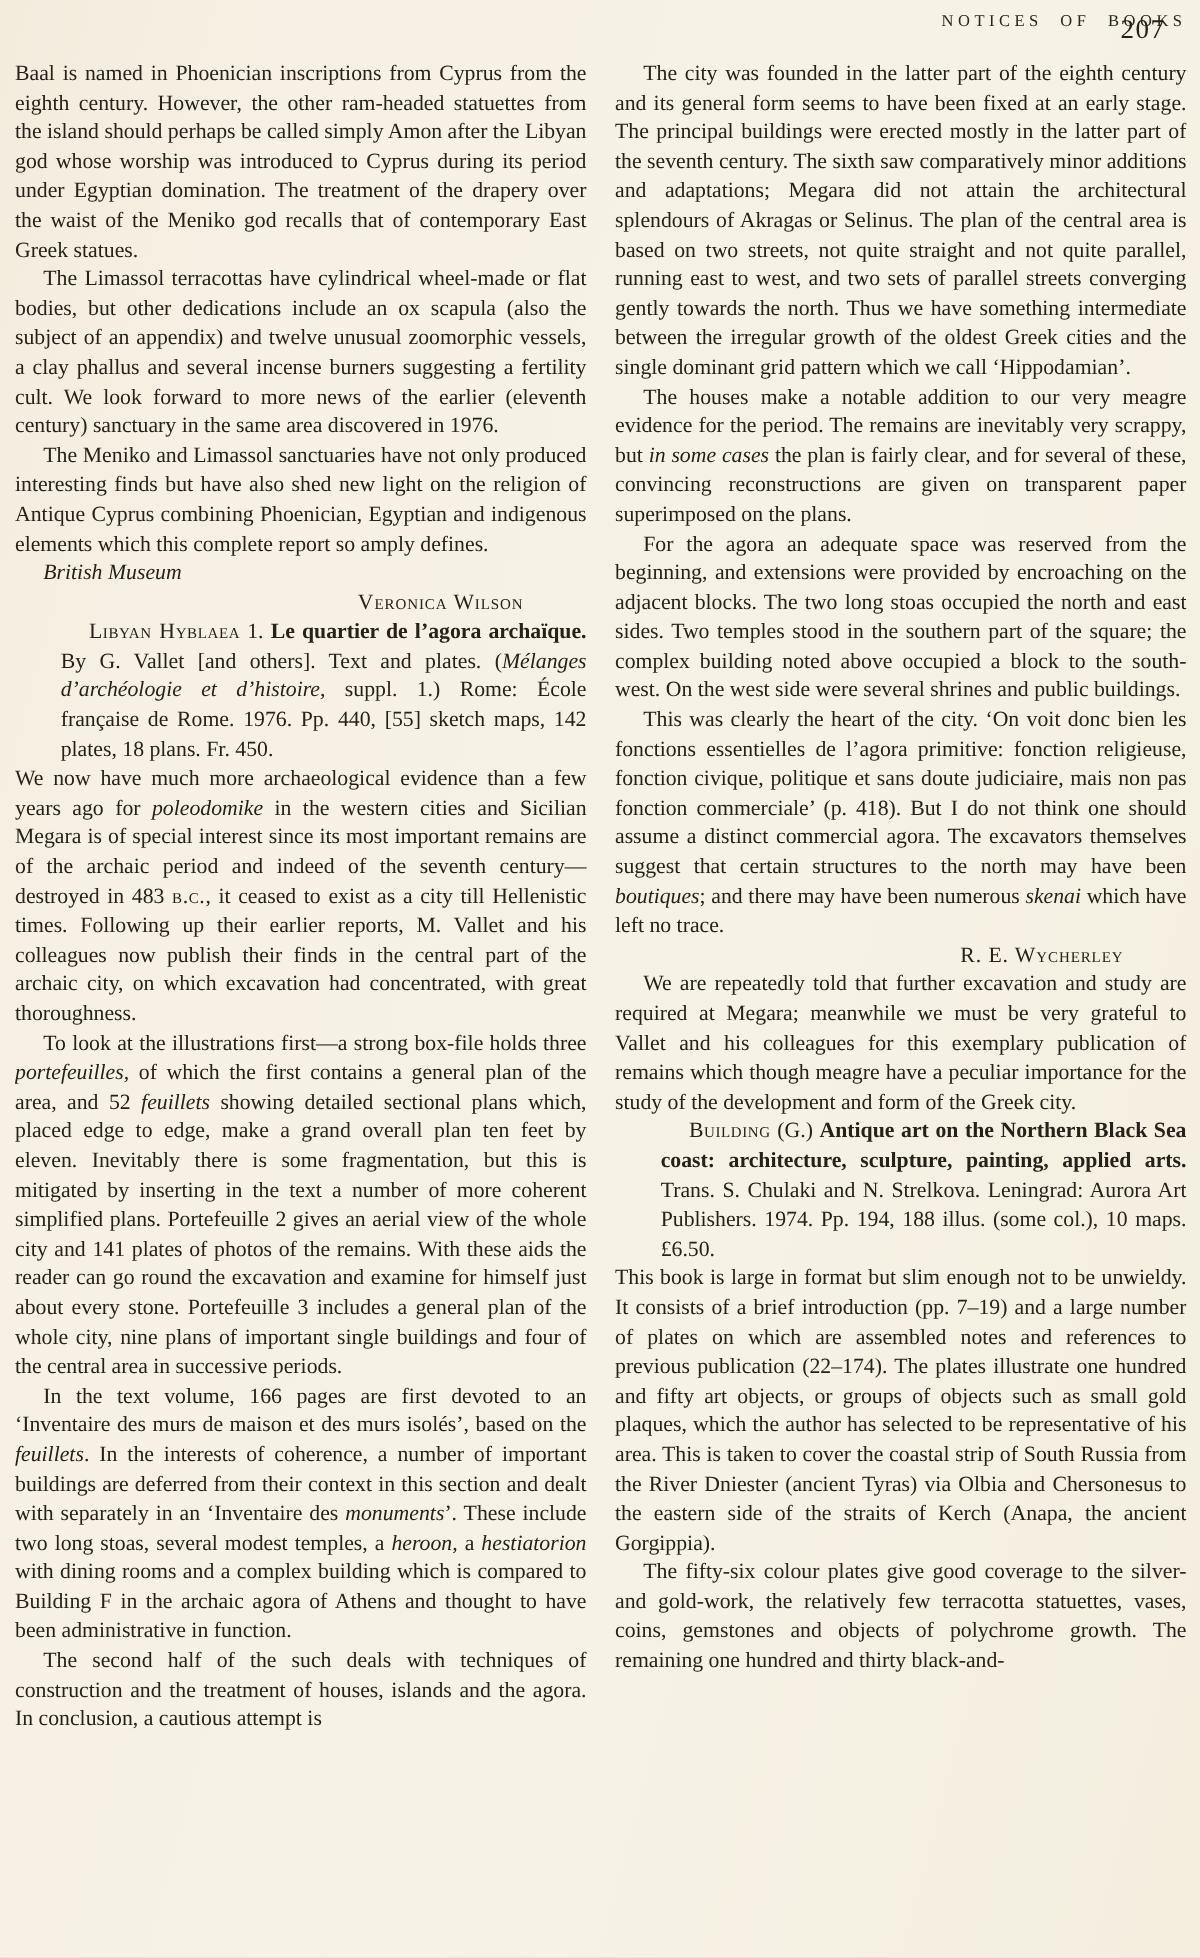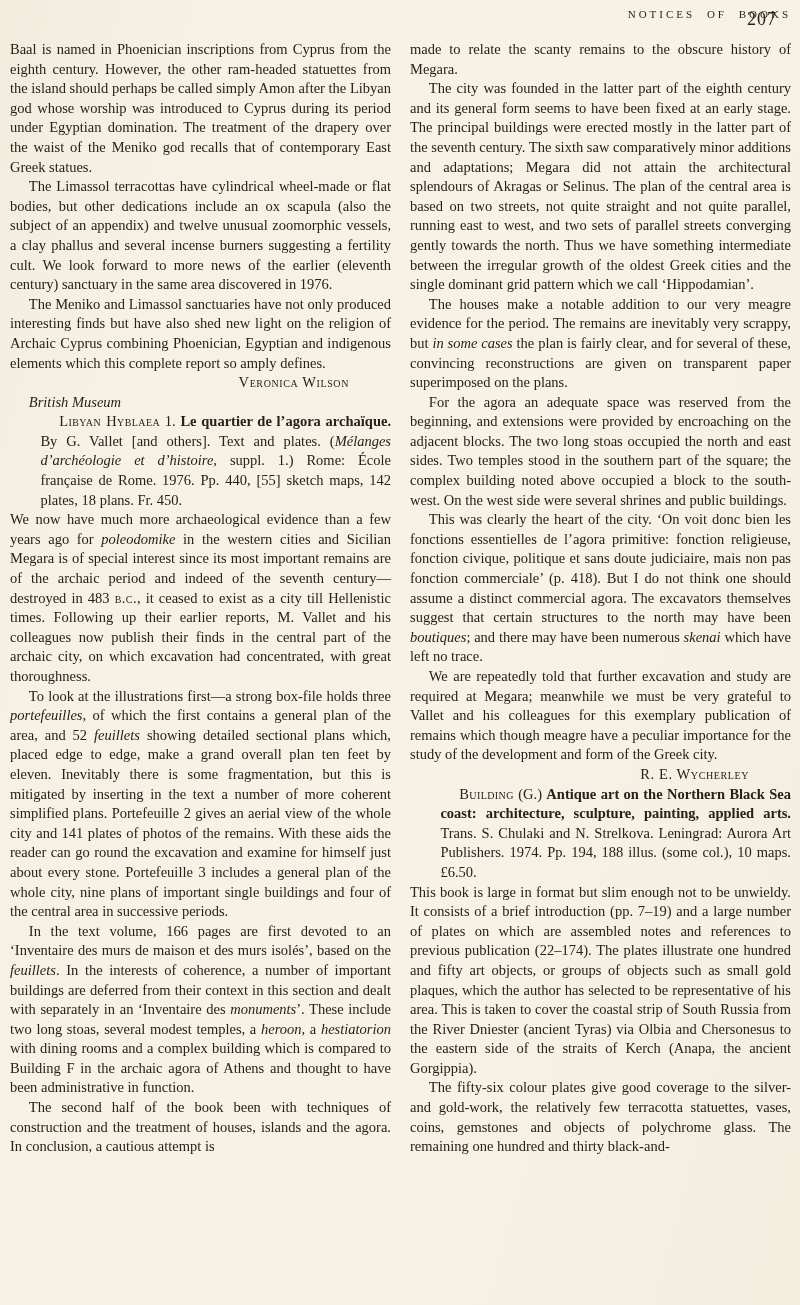--- a/index.html
+++ b/index.html
@@ -63,41 +63,40 @@
   <div class="running-head">
     <div class="title">NOTICES OF BOOKS</div>
     <div class="pagenum">207</div>
   </div>
 
   <div class="columns">
 
     <div class="col">
       <p class="para noindent">Baal is named in Phoenician inscriptions from Cyprus from the eighth century. However, the other ram-headed statuettes from the island should perhaps be called simply Amon after the Libyan god whose worship was introduced to Cyprus during its period under Egyptian domination. The treatment of the drapery over the waist of the Meniko god recalls that of contemporary East Greek statues.</p>
       <p class="para">The Limassol terracottas have cylindrical wheel-made or flat bodies, but other dedications include an ox scapula (also the subject of an appendix) and twelve unusual zoomorphic vessels, a clay phallus and several incense burners suggesting a fertility cult. We look forward to more news of the earlier (eleventh century) sanctuary in the same area discovered in 1976.</p>
-      <p class="para">The Meniko and Limassol sanctuaries have not only produced interesting finds but have also shed new light on the religion of Archaic Cyprus combining Phoenician, Egyptian and indigenous elements which this complete report so amply defines.</p>
+      <p class="para">The Meniko and Limassol sanctuaries have not only produced interesting finds but have also shed new light on the religion of Antique Cyprus combining Phoenician, Egyptian and indigenous elements which this complete report so amply defines.</p>
+      <p class="para affiliation">British Museum</p>
       <p class="para signature">Veronica Wilson</p>
-      <p class="para affiliation">British Museum</p>
 
       <p class="para citation"><span class="sc">Libyan Hyblaea</span> 1. <b>Le quartier de l’agora archaïque.</b> By G. Vallet [and others]. Text and plates. (<i>Mélanges d’archéologie et d’histoire,</i> suppl. 1.) Rome: École française de Rome. 1976. Pp. 440, [55] sketch maps, 142 plates, 18 plans. Fr. 450.</p>
 
       <p class="para noindent">We now have much more archaeological evidence than a few years ago for <i>poleodomike</i> in the western cities and Sicilian Megara is of special interest since its most important remains are of the archaic period and indeed of the seventh century—destroyed in 483 <span class="sc">b.c.</span>, it ceased to exist as a city till Hellenistic times. Following up their earlier reports, M. Vallet and his colleagues now publish their finds in the central part of the archaic city, on which excavation had concentrated, with great thoroughness.</p>
       <p class="para">To look at the illustrations first—a strong box-file holds three <i>portefeuilles,</i> of which the first contains a general plan of the area, and 52 <i>feuillets</i> showing detailed sectional plans which, placed edge to edge, make a grand overall plan ten feet by eleven. Inevitably there is some fragmentation, but this is mitigated by inserting in the text a number of more coherent simplified plans. Portefeuille 2 gives an aerial view of the whole city and 141 plates of photos of the remains. With these aids the reader can go round the excavation and examine for himself just about every stone. Portefeuille 3 includes a general plan of the whole city, nine plans of important single buildings and four of the central area in successive periods.</p>
       <p class="para">In the text volume, 166 pages are first devoted to an ‘Inventaire des murs de maison et des murs isolés’, based on the <i>feuillets</i>. In the interests of coherence, a number of important buildings are deferred from their context in this section and dealt with separately in an ‘Inventaire des <i>monuments</i>’. These include two long stoas, several modest temples, a <i>heroon,</i> a <i>hestiatorion</i> with dining rooms and a complex building which is compared to Building F in the archaic agora of Athens and thought to have been administrative in function.</p>
-      <p class="para">The second half of the book been with techniques of construction and the treatment of houses, islands and the agora. In conclusion, a cautious attempt is</p>
+      <p class="para">The second half of the such deals with techniques of construction and the treatment of houses, islands and the agora. In conclusion, a cautious attempt is</p>
     </div>
 
     <div class="col">
-      <p class="para noindent">made to relate the scanty remains to the obscure history of Megara.</p>
       <p class="para">The city was founded in the latter part of the eighth century and its general form seems to have been fixed at an early stage. The principal buildings were erected mostly in the latter part of the seventh century. The sixth saw comparatively minor additions and adaptations; Megara did not attain the architectural splendours of Akragas or Selinus. The plan of the central area is based on two streets, not quite straight and not quite parallel, running east to west, and two sets of parallel streets converging gently towards the north. Thus we have something intermediate between the irregular growth of the oldest Greek cities and the single dominant grid pattern which we call ‘Hippodamian’.</p>
       <p class="para">The houses make a notable addition to our very meagre evidence for the period. The remains are inevitably very scrappy, but <i>in some cases</i> the plan is fairly clear, and for several of these, convincing reconstructions are given on transparent paper superimposed on the plans.</p>
       <p class="para">For the agora an adequate space was reserved from the beginning, and extensions were provided by encroaching on the adjacent blocks. The two long stoas occupied the north and east sides. Two temples stood in the southern part of the square; the complex building noted above occupied a block to the south-west. On the west side were several shrines and public buildings.</p>
       <p class="para">This was clearly the heart of the city. ‘On voit donc bien les fonctions essentielles de l’agora primitive: fonction religieuse, fonction civique, politique et sans doute judiciaire, mais non pas fonction commerciale’ (p. 418). But I do not think one should assume a distinct commercial agora. The excavators themselves suggest that certain structures to the north may have been <i>boutiques</i>; and there may have been numerous <i>skenai</i> which have left no trace.</p>
+      <p class="para signature">R. E. Wycherley</p>
       <p class="para">We are repeatedly told that further excavation and study are required at Megara; meanwhile we must be very grateful to Vallet and his colleagues for this exemplary publication of remains which though meagre have a peculiar importance for the study of the development and form of the Greek city.</p>
-      <p class="para signature">R. E. Wycherley</p>
 
       <p class="para citation"><span class="sc">Building</span> (G.) <b>Antique art on the Northern Black Sea coast: architecture, sculpture, painting, applied arts.</b> Trans. S. Chulaki and N. Strelkova. Leningrad: Aurora Art Publishers. 1974. Pp. 194, 188 illus. (some col.), 10 maps. £6.50.</p>
 
       <p class="para noindent">This book is large in format but slim enough not to be unwieldy. It consists of a brief introduction (pp. 7–19) and a large number of plates on which are assembled notes and references to previous publication (22–174). The plates illustrate one hundred and fifty art objects, or groups of objects such as small gold plaques, which the author has selected to be representative of his area. This is taken to cover the coastal strip of South Russia from the River Dniester (ancient Tyras) via Olbia and Chersonesus to the eastern side of the straits of Kerch (Anapa, the ancient Gorgippia).</p>
-      <p class="para">The fifty-six colour plates give good coverage to the silver- and gold-work, the relatively few terracotta statuettes, vases, coins, gemstones and objects of polychrome glass. The remaining one hundred and thirty black-and-</p>
+      <p class="para">The fifty-six colour plates give good coverage to the silver- and gold-work, the relatively few terracotta statuettes, vases, coins, gemstones and objects of polychrome growth. The remaining one hundred and thirty black-and-</p>
     </div>
 
   </div>
 </div>
 
 </body></html>

